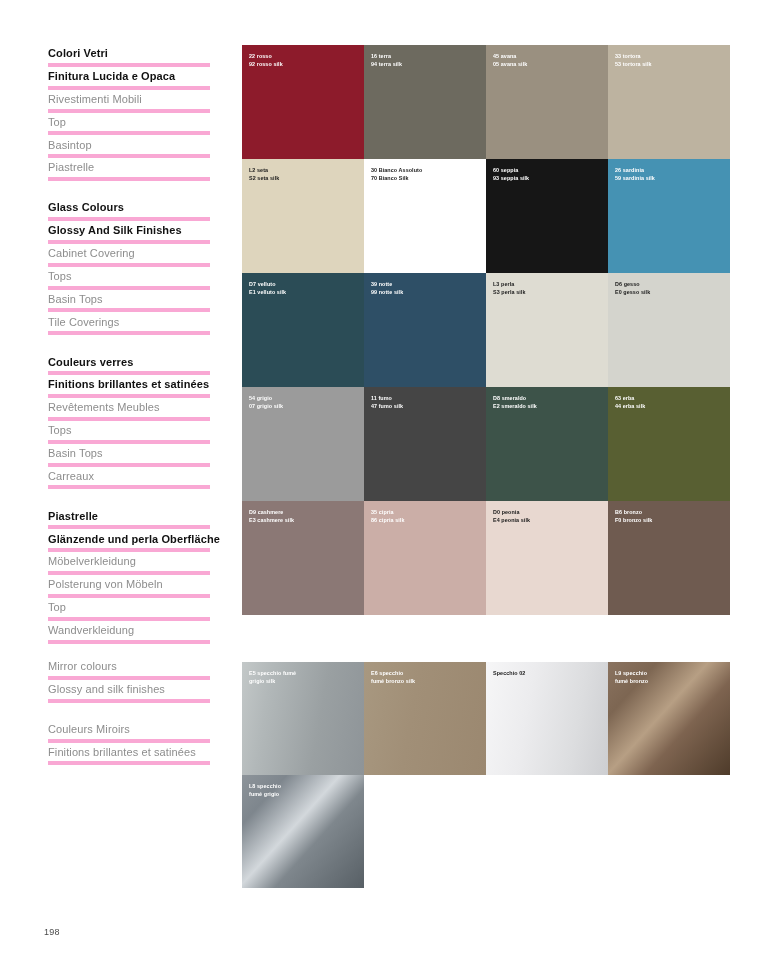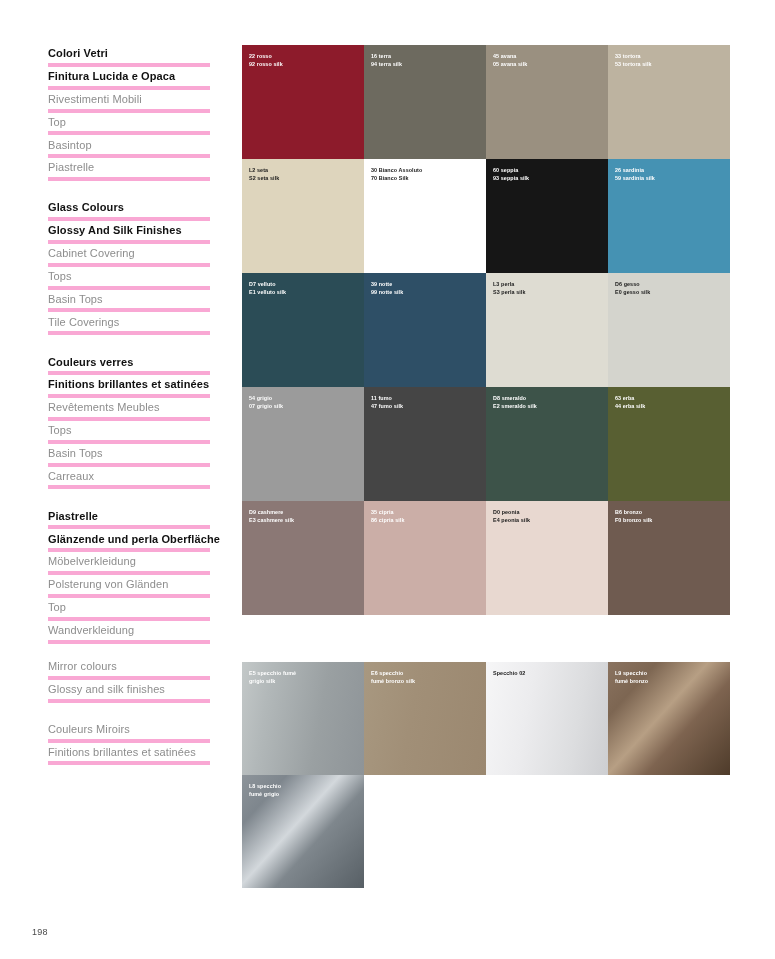--- a/index.html
+++ b/index.html
@@ -74,21 +74,21 @@
     line-height: 1.5;
     letter-spacing: 0.015em;
     white-space: pre-line;
   }
   .sw-label.light { color: #ffffff; }
   .sw-label.dark  { color: #1a1a1a; }
 
   
   .page-number {
     position: absolute;
-    left: 32px;
+    left: 44px;
     top: 927px;
     font-size: 9px;
     color: #4a4a4a;
     letter-spacing: 0.03em;
   }
 </style>
 </head>
 <body>
 
 <div class="legend-col" id="legend-glass">
@@ -113,21 +113,21 @@
       <div class="leg-row head">Finitions brillantes et satinées</div>
       <div class="leg-row sub">Revêtements Meubles</div>
       <div class="leg-row sub">Tops</div>
       <div class="leg-row sub">Basin Tops</div>
       <div class="leg-row sub">Carreaux</div>
     </div>
     <div class="lang-group">
       <div class="leg-row head">Piastrelle</div>
       <div class="leg-row head">Glänzende und perla Oberfläche</div>
       <div class="leg-row sub">Möbelverkleidung</div>
-      <div class="leg-row sub">Polsterung von Gländen</div>
+      <div class="leg-row sub">Polsterung von Möbeln</div>
       <div class="leg-row sub">Top</div>
       <div class="leg-row sub">Wandverkleidung</div>
     </div>
   </div>
 
 <div class="swatch-grid" id="glass-grid">
     <div class="swatch" style="background: rgb(141, 27, 43);">
       <div class="sw-label light">22 rosso
 92 rosso silk</div>
     </div>

